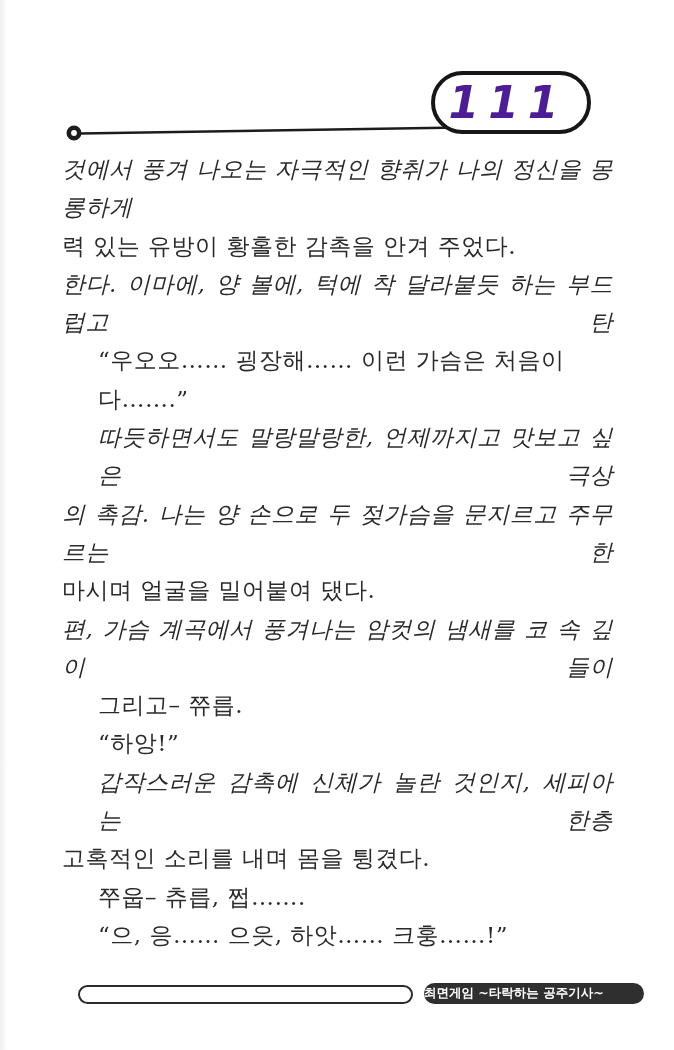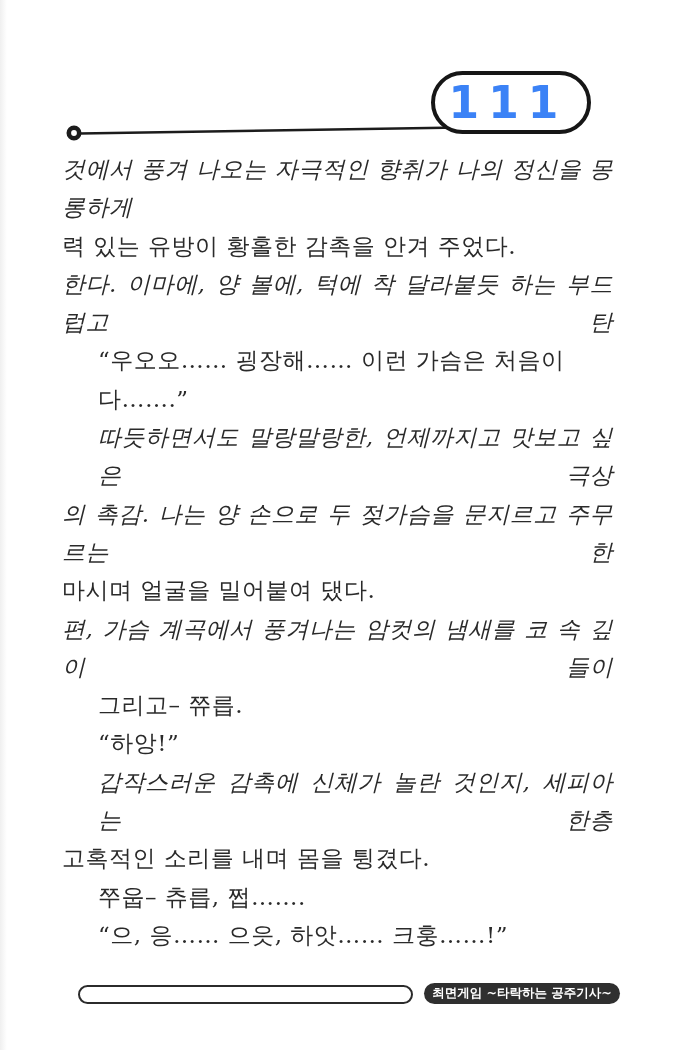--- a/index.html
+++ b/index.html
@@ -28,24 +28,25 @@
     position: absolute;
     left: 431px; top: 71px;
     width: 152px; height: 55px;
     background: #ffffff;
     border: 4px solid #161616;
     border-radius: 32px;
     display: flex; align-items: center; justify-content: center;
   }
   .pagenum-pill span {
     font-family: "DejaVu Sans", "Liberation Sans", sans-serif;
+    font-style: italic;
     font-weight: bold;
     font-size: 44px;
     letter-spacing: 9px;
-    color: #3b82f6;
+    color: #4c1d95;
     transform: translateX(-3px);
   }
 
   
   .textblock {
     position: absolute;
     left: 62px; top: 150px;
     width: 551px;
   }
   .line {
@@ -63,24 +64,24 @@
     position: absolute;
     left: 78px; top: 985px;
     width: 331px; height: 15px;
     background: #ffffff;
     border: 2px solid #2b2b2b;
     border-radius: 10px;
   }
   .footer-pill {
     position: absolute;
     left: 424px; top: 983px;
-    width: 196px; height: 21px;
+    width: 220px; height: 21px;
     background: var(--footer-pill-bg, #2f2f2f);
     border-radius: 11px;
-    display: flex; align-items: center; justify-content: center;
+    display: flex; align-items: center; 
   }
   .footer-pill span {
     font-family: "DejaVu Sans", "Liberation Sans", sans-serif;
     font-weight: bold;
     font-size: 12.5px;
     color: var(--footer-pill-text, #ffffff);
     white-space: nowrap;
     letter-spacing: 0px;
   }
 </style>

